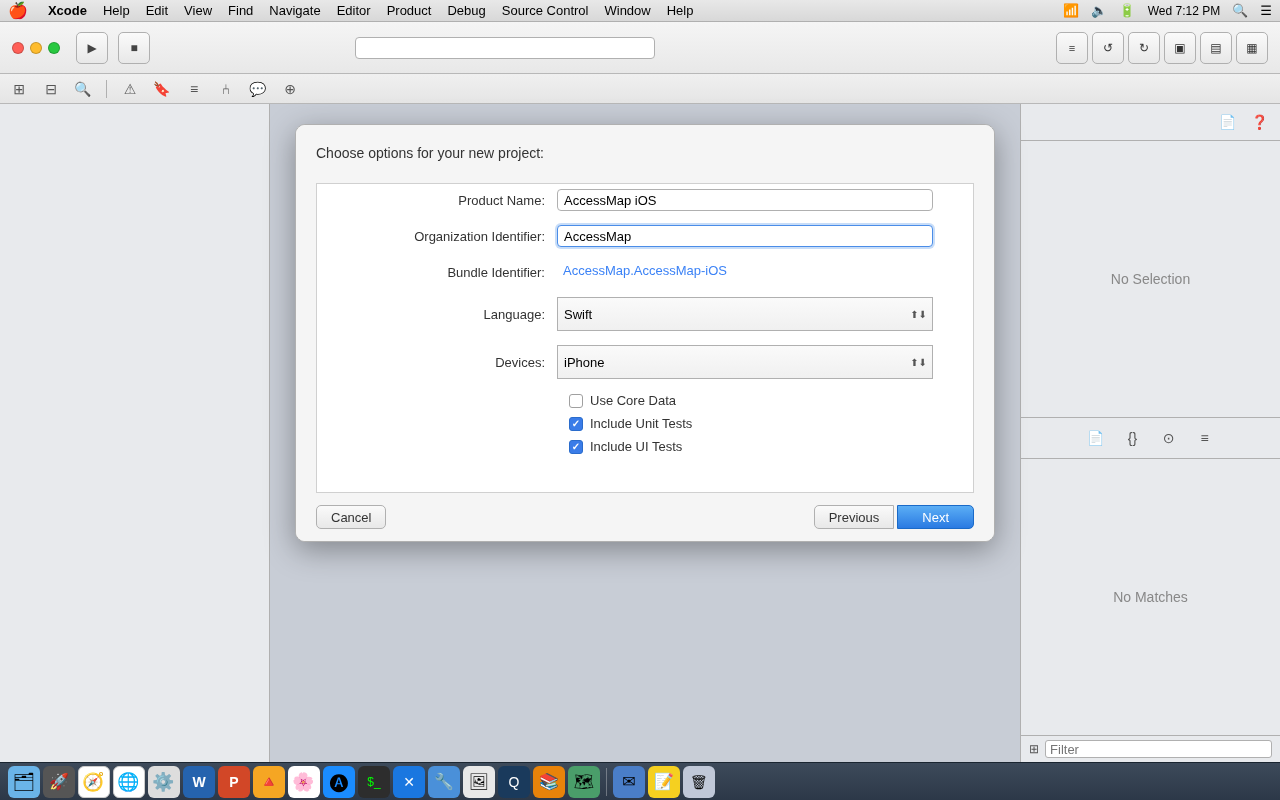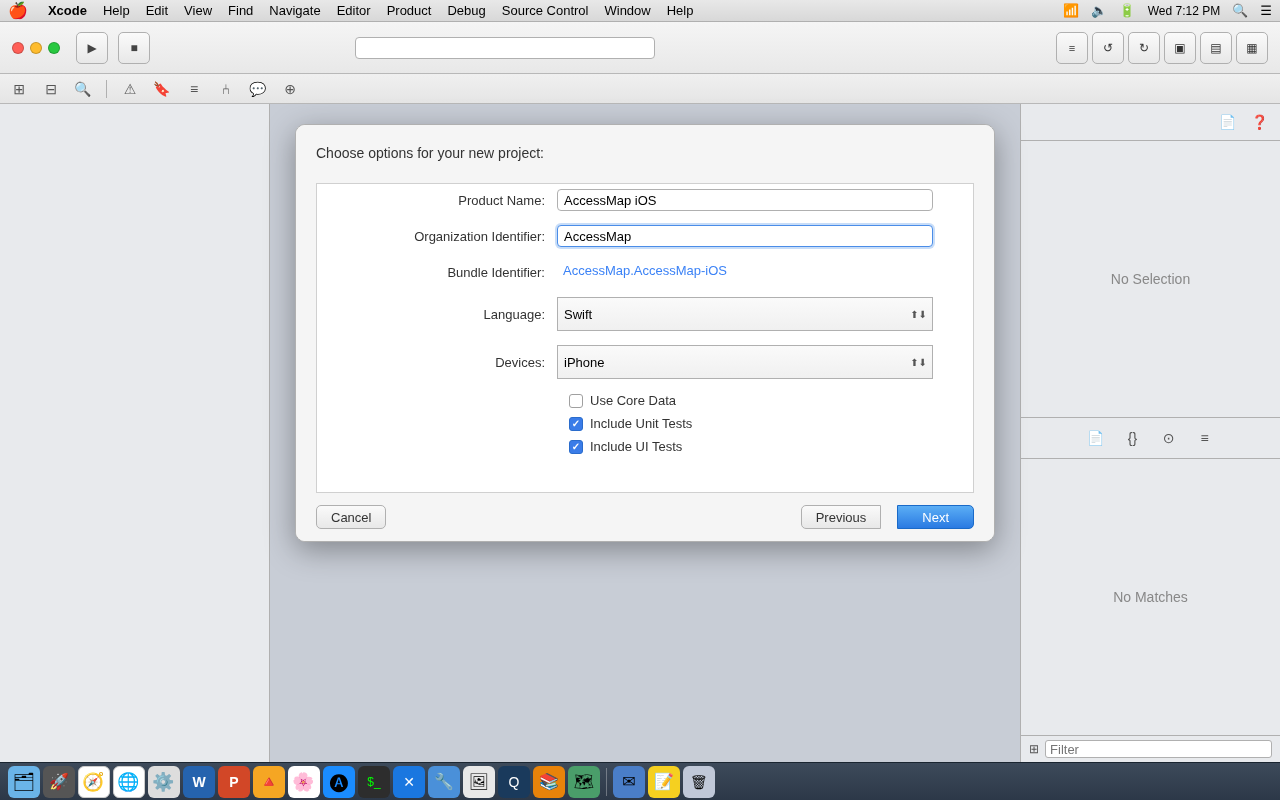--- a/index.html
+++ b/index.html
@@ -303,21 +303,21 @@
       cursor: pointer;
       display: flex; align-items: center; justify-content: center;
     }
     .btn-cancel {
       background: linear-gradient(to bottom, #fafafa, #e8e8e8);
       border: 1px solid #b0b0b0;
       color: #333;
     }
     .nav-buttons {
       display: flex;
-      gap: 17px;
+      gap: 4px;
       align-items: center;
     }
     .btn-prev {
       background: linear-gradient(to bottom, #fafafa, #e8e8e8);
       border: 1px solid #b0b0b0;
       border-radius: 5px 0 0 5px;
       color: #333;
       height: 24px;
       padding: 0 14px;
       font-size: 13px;

